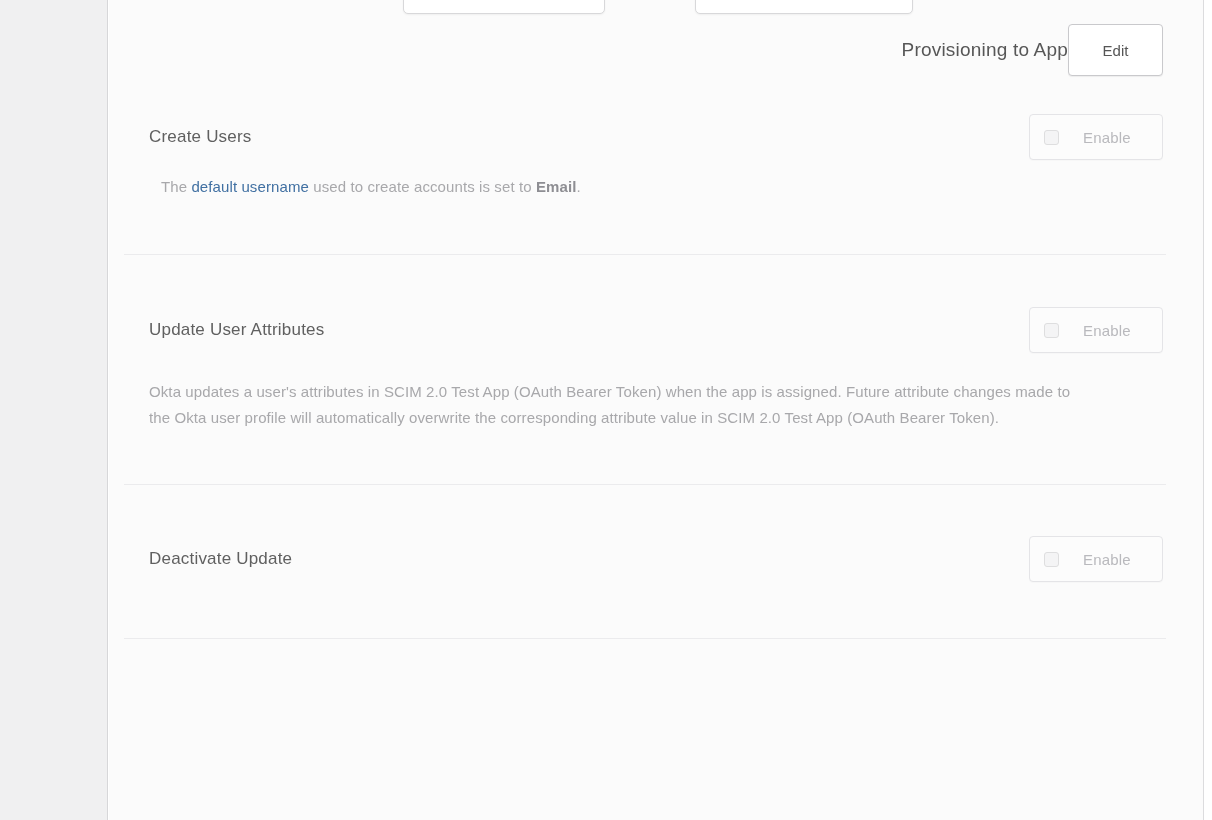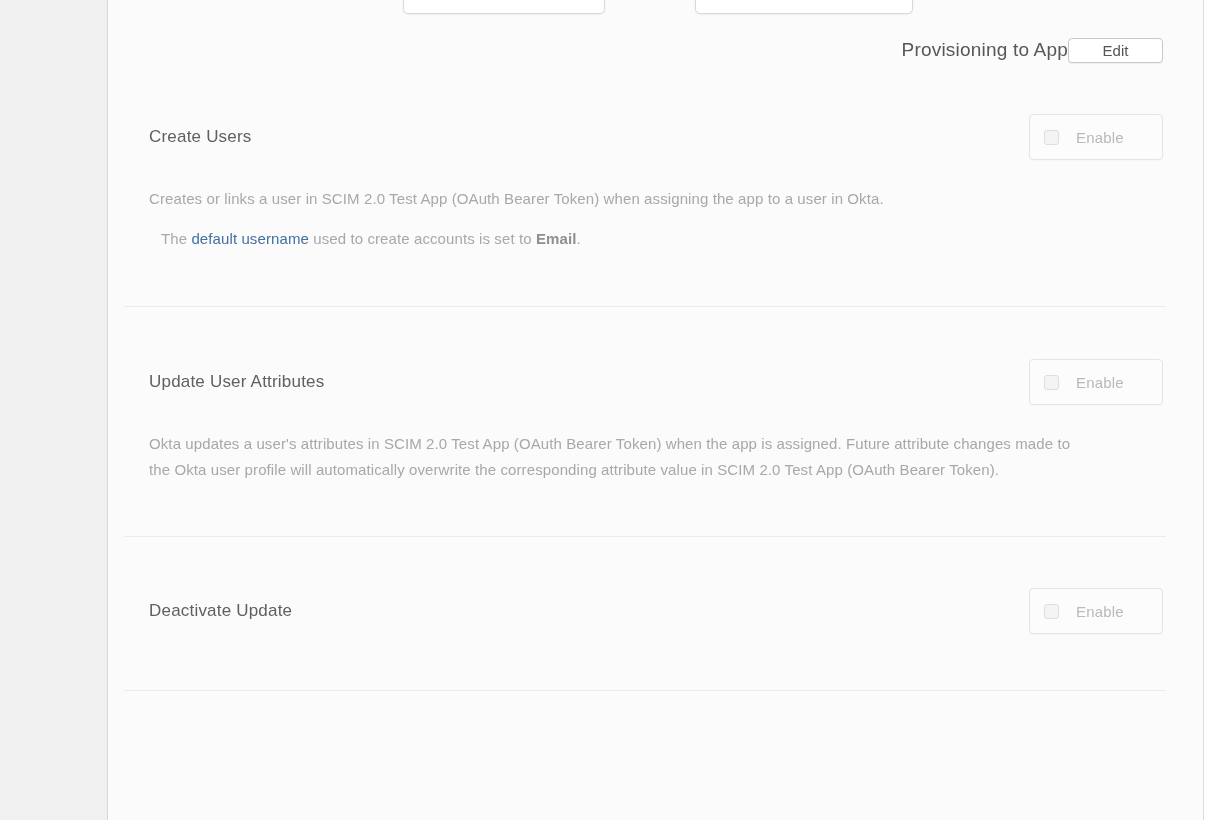--- a/index.html
+++ b/index.html
@@ -31,41 +31,41 @@
   .cutoff-box.one { left: 294px; width: 202px; }
   .cutoff-box.two { left: 586px; width: 218px; }
 
   .header-row {
     display: flex; justify-content: flex-end; align-items: center;
     margin: 30px 40px 0 40px; height: 40px;
   }
   .page-title { font-size: 19px; color: #575757; font-weight: 400; letter-spacing: .2px; }
 
   .btn-edit {
-    width: 95px; height: 25px; background: #ffffff;
+    width: 95px; height: 52px; background: #ffffff;
     border: 1px solid #c9c9cc; border-radius: 4px;
     font-family: "Liberation Sans", sans-serif;
     font-size: 15px; color: #565656; cursor: pointer;
     box-shadow: 0 1px 1px rgba(0,0,0,.06);
   }
 
   .section { margin: 0 40px; display: flow-root; }
   .section-head {
     display: flex; justify-content: space-between; align-items: center;
   }
   .sec1 .section-head { margin-top: 44px; }
   .sec2 .section-head { margin-top: 52px; }
   .sec3 .section-head { margin-top: 51px; }
   .section-title { font-size: 17px; color: #606060; font-weight: 400; letter-spacing: .2px; text-align: center; }
 
   .btn-enable {
     width: 134px; height: 46px; background: #fcfcfc;
     border: 1px solid #e4e4e7; border-radius: 4px;
     display: flex; align-items: center; justify-content: flex-start;
-    padding-left: 14px; gap: 17px; cursor: default;
+    padding-left: 14px; gap: 24px; cursor: default;
     box-shadow: 0 1px 1px rgba(0,0,0,.02);
   }
   .checkbox {
     width: 15px; height: 15px; background: #f4f4f5;
     border: 1px solid #dededf; border-radius: 3px; flex: 0 0 auto;
   }
   .enable-label { font-size: 15px; color: #b9b9bd; letter-spacing: .2px; }
 
   .desc {
     margin-top: 26px; max-width: 930px;
@@ -99,21 +99,20 @@
     </div>
 
     <div class="section sec1">
       <div class="section-head">
         <div class="section-title">Create Users</div>
         <div class="btn-enable">
           <span class="checkbox"></span>
           <span class="enable-label">Enable</span>
         </div>
       </div>
-      <p class="desc">Creates or links a user in SCIM 2.0 Test App (OAuth Bearer Token) when assigning the app to a user in Okta.</p>
       <p class="desc note"><span>The </span><a>default username</a><span> used to create accounts is set to </span><b>Email</b><span>.</span></p>
     </div>
 
     <div class="divider"></div>
 
     <div class="section sec2">
       <div class="section-head">
         <div class="section-title">Update User Attributes</div>
         <div class="btn-enable">
           <span class="checkbox"></span>

